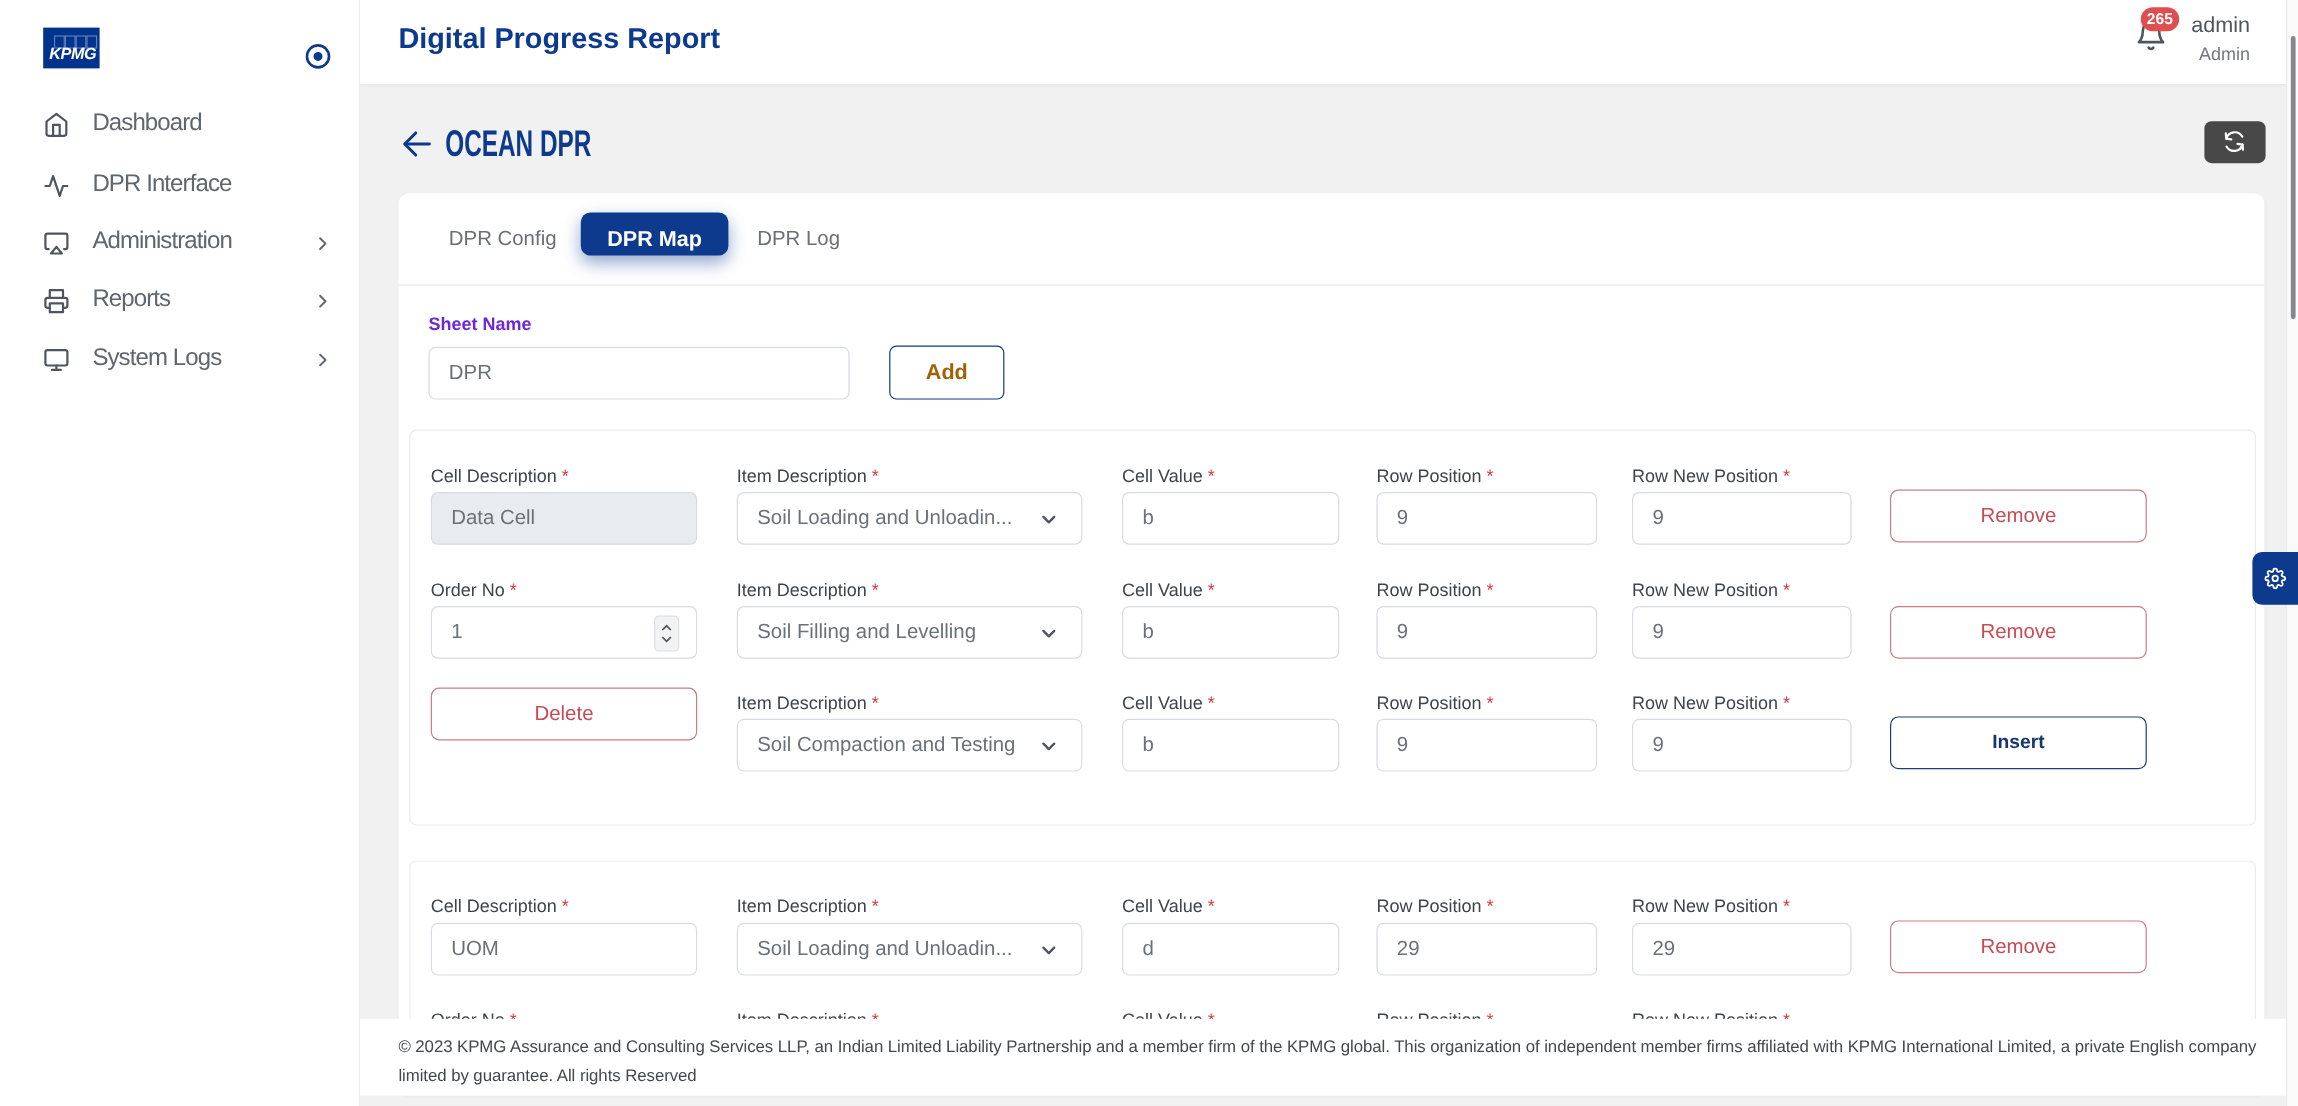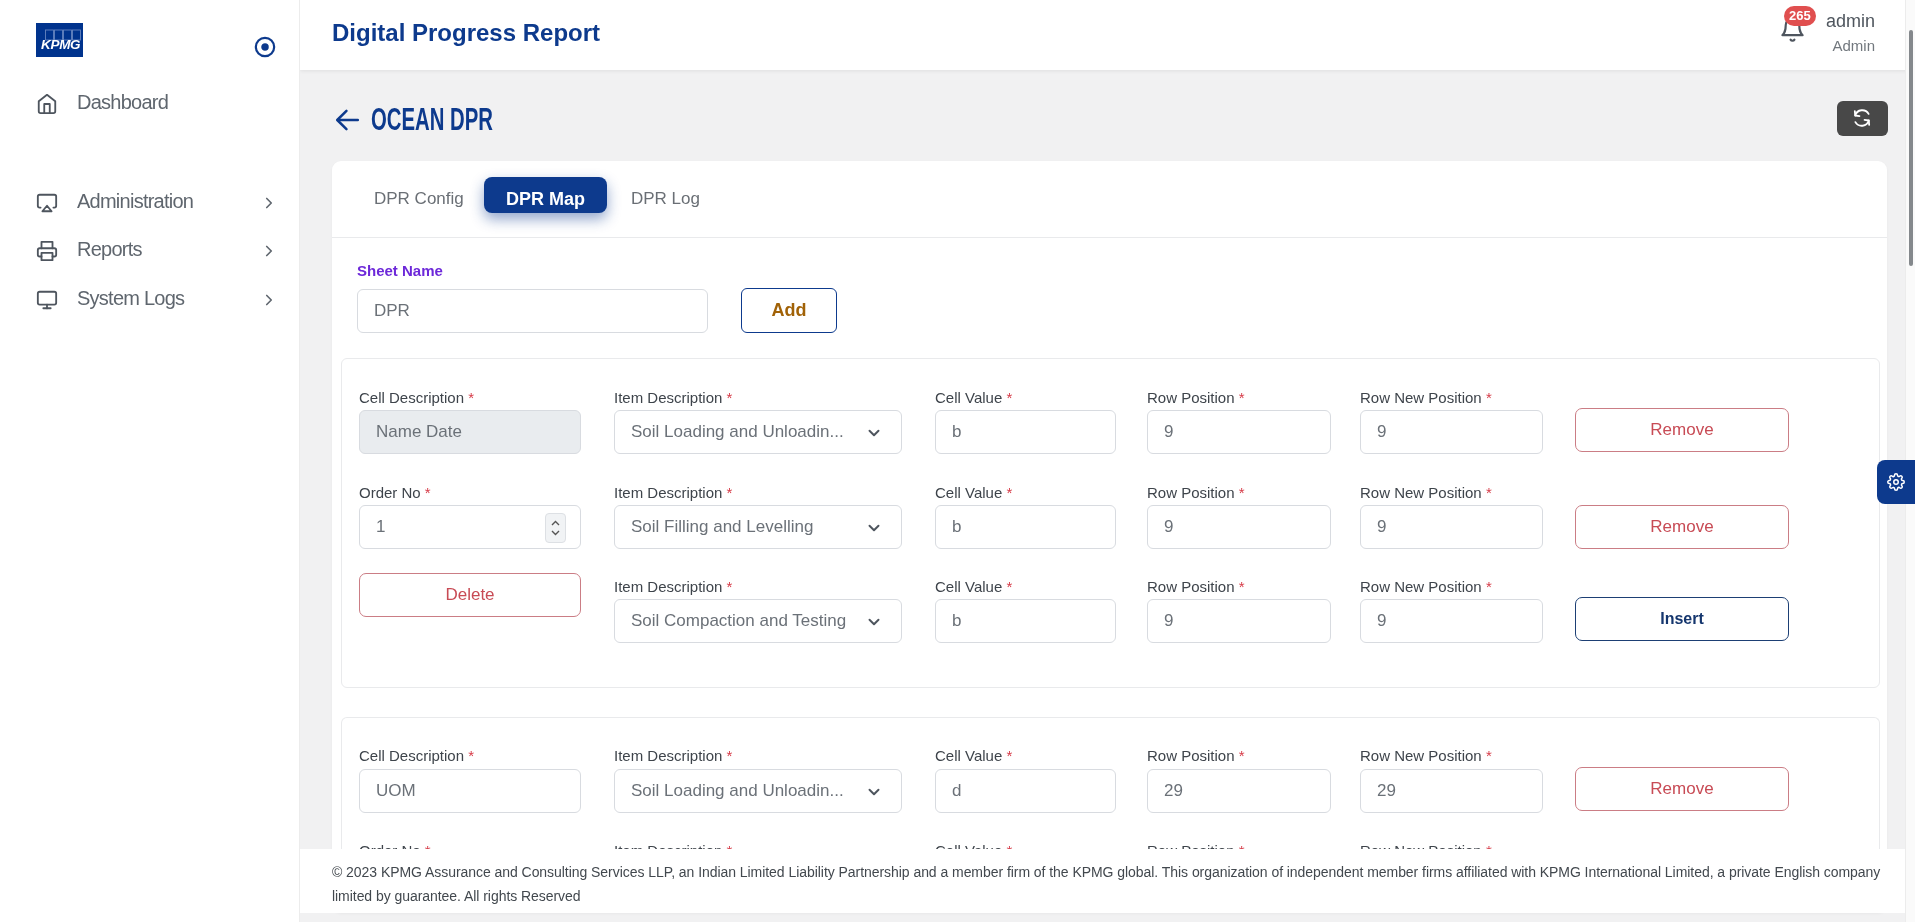--- a/index.html
+++ b/index.html
@@ -98,20 +98,26 @@
     </svg>
   </div>
 
   <div class="menuitem" style="top:87px;">
     <span class="mico"><svg width="22" height="22" viewBox="0 0 24 24" fill="none" stroke="#4e555e" stroke-width="2" stroke-linecap="round" stroke-linejoin="round">
           <path d="M3 9l9-7 9 7v11a2 2 0 0 1-2 2H5a2 2 0 0 1-2-2z"></path>
           <polyline points="9 22 9 12 15 12 15 22"></polyline>
         </svg></span>
     <span class="mtxt">Dashboard</span>
   </div>
+  <div class="menuitem" style="top:138px;">
+    <span class="mico"><svg width="22" height="22" viewBox="0 0 24 24" fill="none" stroke="#4e555e" stroke-width="2" stroke-linecap="round" stroke-linejoin="round">
+          <polyline points="22 12 18 12 15 21 9 3 6 12 2 12"></polyline>
+        </svg></span>
+    <span class="mtxt">DPR Interface</span>
+  </div>
   <div class="menuitem" style="top:186px;">
     <span class="mico"><svg width="22" height="22" viewBox="0 0 24 24" fill="none" stroke="#4e555e" stroke-width="2" stroke-linecap="round" stroke-linejoin="round">
           <path d="M5 17H4a2 2 0 0 1-2-2V5a2 2 0 0 1 2-2h16a2 2 0 0 1 2 2v10a2 2 0 0 1-2 2h-1"></path>
           <polygon points="12 15 17 21 7 21 12 15"></polygon>
         </svg></span>
     <span class="mtxt">Administration</span>
     <span class="mchev"><svg width="18" height="18" viewBox="0 0 24 24" fill="none" stroke="#5f666e" stroke-width="2.2" stroke-linecap="round" stroke-linejoin="round">
           <polyline points="9 18 15 12 9 6"></polyline>
         </svg></span>
   </div>
@@ -180,21 +186,21 @@
   <div id="sheetinput">DPR</div>
   <div id="addbtn">Add</div>
 
   <div class="section" id="section1">
 
     <div class="flabel c1" style="top:30px;">Cell Description <span class="req">*</span></div>
     <div class="flabel c2" style="top:30px;">Item Description <span class="req">*</span></div>
     <div class="flabel c3" style="top:30px;">Cell Value <span class="req">*</span></div>
     <div class="flabel c4" style="top:30px;">Row Position <span class="req">*</span></div>
     <div class="flabel c5" style="top:30px;">Row New Position <span class="req">*</span></div>
-    <div class="field disabled c1 c1w" style="top:51px;">Name Date</div>
+    <div class="field disabled c1 c1w" style="top:51px;">Data Cell</div>
     <div class="field c2 c2w" style="top:51px;">Soil Loading and Unloadin...
       <span class="selchev" style="left:250px;"><svg width="18" height="18" viewBox="0 0 24 24" fill="none" stroke="#4e555e" stroke-width="2.6" stroke-linecap="round" stroke-linejoin="round">
             <polyline points="6 9 12 15 18 9"></polyline>
           </svg></span>
     </div>
     <div class="field c3 c3w" style="top:51px;">b</div>
     <div class="field c4 c4w" style="top:51px;">9</div>
     <div class="field c5 c5w" style="top:51px;">9</div>
     <div class="obtn red c6 c6w" style="top:49px;">Remove</div>
 

